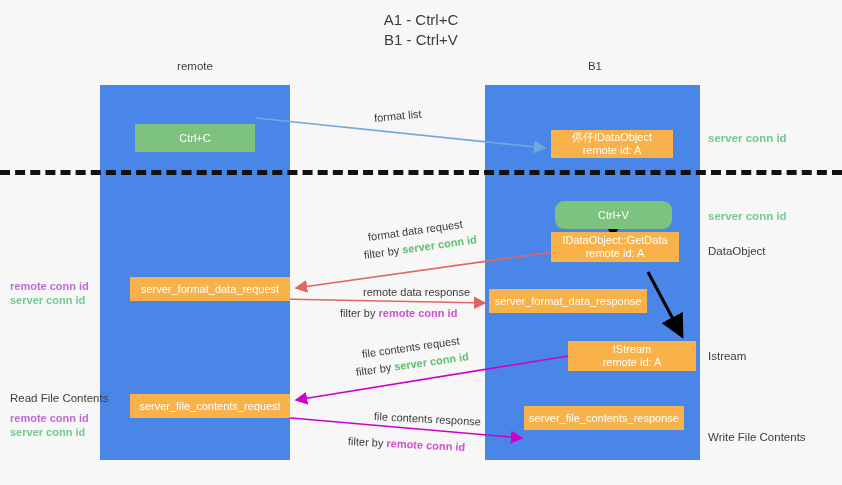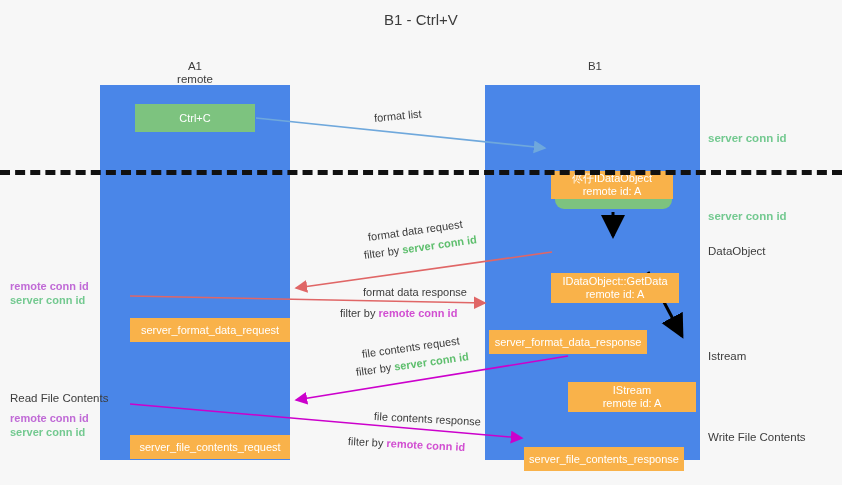--- a/index.html
+++ b/index.html
@@ -51,24 +51,24 @@
     text-align: center;
     color: #ffffff;
     font-size: 11px;
     line-height: 13px;
     display: flex;
     flex-direction: column;
     align-items: center;
     justify-content: center;
     padding: 2px 4px;
   }
-  .box.orange { background: #f9b martinez; margin-top: 41px; }
+  .box.orange { background: #f9b martinez; }
   .box.orange { background: #fbb košar; }
   .box.orange { background: #f9b24a; }
-  .box.green { background: #7dc37f; }
+  .box.green { background: #7dc37f; margin-top: 20px; }
   .side-label {
     position: absolute;
     font-size: 11.5px;
     color: #3c3c3c;
     white-space: nowrap;
   }
   .conn-green {
     color: #73c990;
     font-weight: bold;
   }
@@ -99,25 +99,25 @@
     height: 485px;
     pointer-events: none;
   }
 </style>
 </head>
 <body>
 
 <div id="stage">
 
   <div class="title">
+    <div>A1 - Ctrl+C</div>
     <div>B1 - Ctrl+V</div>
   </div>
 
   <div class="col-head" style="left:95px; top:60px;">
-    <div>A1</div>
     <div>remote</div>
   </div>
   <div class="col-head" style="left:495px; top:60px;">
     <div>B1</div>
   </div>
 
   <div class="lane" style="left:100px; top:85px; width:190px; height:375px;"></div>
   <div class="lane" style="left:485px; top:85px; width:215px; height:375px;"></div>
 
   <svg class="arrows">
@@ -201,21 +201,21 @@
   <div class="tag conn-purple" style="left:10px; top:279px;">remote conn id</div>
   <div class="tag conn-green" style="left:10px; top:293px;">server conn id</div>
   <div class="tag conn-purple" style="left:10px; top:411px;">remote conn id</div>
   <div class="tag conn-green" style="left:10px; top:425px;">server conn id</div>
 
   <div class="edge-label" style="left:374px; top:111px; transform:rotate(-5.5deg); transform-origin:left center;">format list</div>
 
   <div class="edge-label" style="left:368px; top:230px; transform:rotate(-8deg); transform-origin:left center;">format data request</div>
   <div class="edge-label" style="left:364px; top:248px; transform:rotate(-8deg); transform-origin:left center;"><span>filter by </span><span class="hl-green">server conn id</span></div>
 
-  <div class="edge-label" style="left:363px; top:285px;">format data response</div>
+  <div class="edge-label" style="left:363px; top:285px;">remote data response</div>
   <div class="edge-label" style="left:340px; top:306px;"><span>filter by </span><span class="hl-purple">remote conn id</span></div>
 
   <div class="edge-label" style="left:362px; top:347px; transform:rotate(-8deg); transform-origin:left center;">file contents request</div>
   <div class="edge-label" style="left:356px; top:365px; transform:rotate(-8deg); transform-origin:left center;"><span>filter by </span><span class="hl-green">server conn id</span></div>
 
   <div class="edge-label" style="left:374px; top:409px; transform:rotate(3deg); transform-origin:left center;">file contents response</div>
   <div class="edge-label" style="left:348px; top:434px; transform:rotate(3deg); transform-origin:left center;"><span>filter by </span><span class="hl-purple">remote conn id</span></div>
 
   <div class="divider"></div>
 

